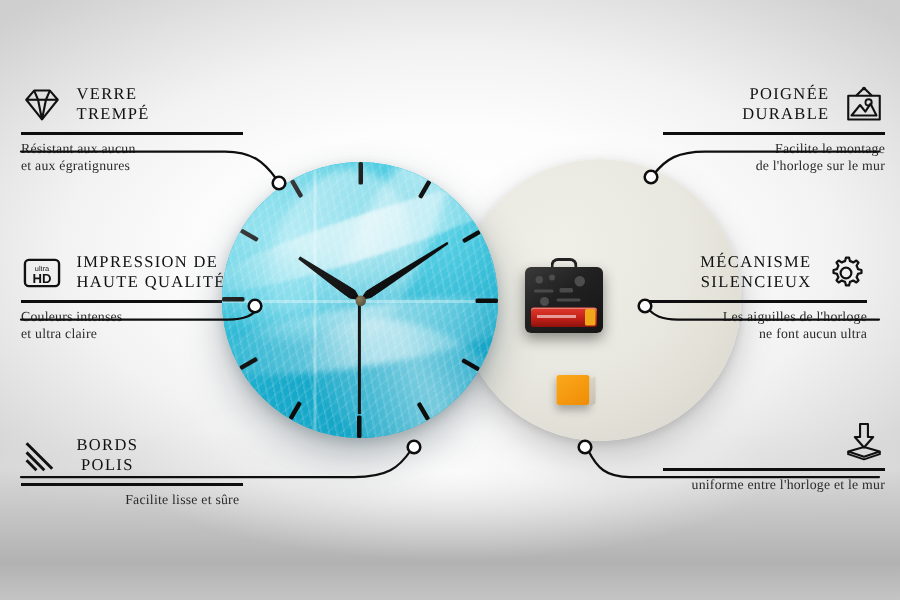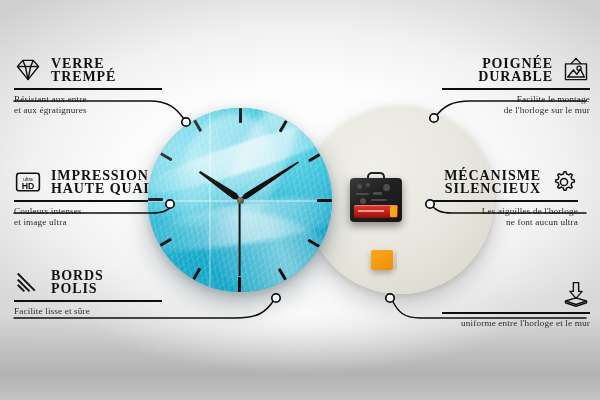--- a/index.html
+++ b/index.html
@@ -121,35 +121,35 @@
   #wires{position:absolute;inset:0;z-index:8;}
 
   
   .feature{position:absolute;width:215px;}
   .feature.left{text-align:left;}
   .feature.right{text-align:right;}
   .f-head{display:flex;align-items:center;gap:9px;}
   .feature.right .f-head{justify-content:flex-end;}
   .f-title{
     font-family:"Liberation Serif", serif;
-    font-weight:bold;font-size:14px;line-height:13.5px;
+    font-weight:normal;font-size:11px;line-height:13.5px;
     letter-spacing:.9px;color:#111;text-transform:uppercase;
   }
   .f-rule{height:1.6px;background:#0e0e0e;margin:4px 0 4px 0;}
   .f-desc{
     font-family:"Liberation Serif", serif;
     font-size:9.2px;line-height:11.4px;color:#2a2a2a;letter-spacing:.15px;
   }
   .f-icon{width:28px;height:28px;flex:0 0 28px;display:block;}
 
   #f-verre{left:14px;top:56px;}
   #f-verre .f-rule{width:148px;}
   #f-impression{left:14px;top:168px;}
   #f-impression .f-rule{width:148px;}
-  #f-bords{left:14px;top:268px;}
+  #f-bords{left:14px;top:290px;text-align:center;}
   #f-bords .f-rule{width:148px;}
 
   #f-poignee{right:10px;top:56px;}
   #f-poignee .f-rule{width:148px;margin-left:auto;}
   #f-mecanisme{right:22px;top:168px;}
   #f-mecanisme .f-rule{width:148px;margin-left:auto;}
   #f-entretoise{right:10px;top:280px;}
   #f-entretoise .f-rule{width:148px;margin-left:auto;}
 </style>
 </head>
@@ -270,39 +270,39 @@
           <path d="M10,5 L13,12 L16,27"></path>
           <path d="M22,5 L19,12 L16,27"></path>
         </g>
       </svg>
       <div>
         <div class="f-title">VERRE</div>
         <div class="f-title">TREMPÉ</div>
       </div>
     </div>
     <div class="f-rule"></div>
-    <div class="f-desc">Résistant aux entre</div>
+    <div class="f-desc">Résistant aux aucun</div>
     <div class="f-desc">et aux égratignures</div>
   </div>
 
   <div class="feature left" id="f-impression">
     <div class="f-head">
       <svg class="f-icon" viewBox="0 0 32 32">
         <rect x="3" y="6" width="26" height="20" rx="3" ry="3" fill="none" stroke="#111" stroke-width="1.8"></rect>
         <text x="16" y="14.5" text-anchor="middle" font-family="Liberation Sans, sans-serif" font-size="5.6" fill="#111">ultra</text>
         <text x="16" y="23.5" text-anchor="middle" font-family="Liberation Sans, sans-serif" font-size="10" font-weight="bold" fill="#111">HD</text>
       </svg>
       <div>
         <div class="f-title">IMPRESSION DE</div>
         <div class="f-title">HAUTE QUALITÉ</div>
       </div>
     </div>
     <div class="f-rule"></div>
     <div class="f-desc">Couleurs intenses</div>
-    <div class="f-desc">et image ultra</div>
+    <div class="f-desc">et ultra claire</div>
   </div>
 
   <div class="feature left" id="f-bords">
     <div class="f-head">
       <svg class="f-icon" viewBox="0 0 32 32">
         <g stroke="#111" stroke-width="2.2" stroke-linecap="square">
           <path d="M5,7 L23,25"></path>
           <path d="M5,14 L17,26"></path>
           <path d="M5,20 L11,26"></path>
         </g>

